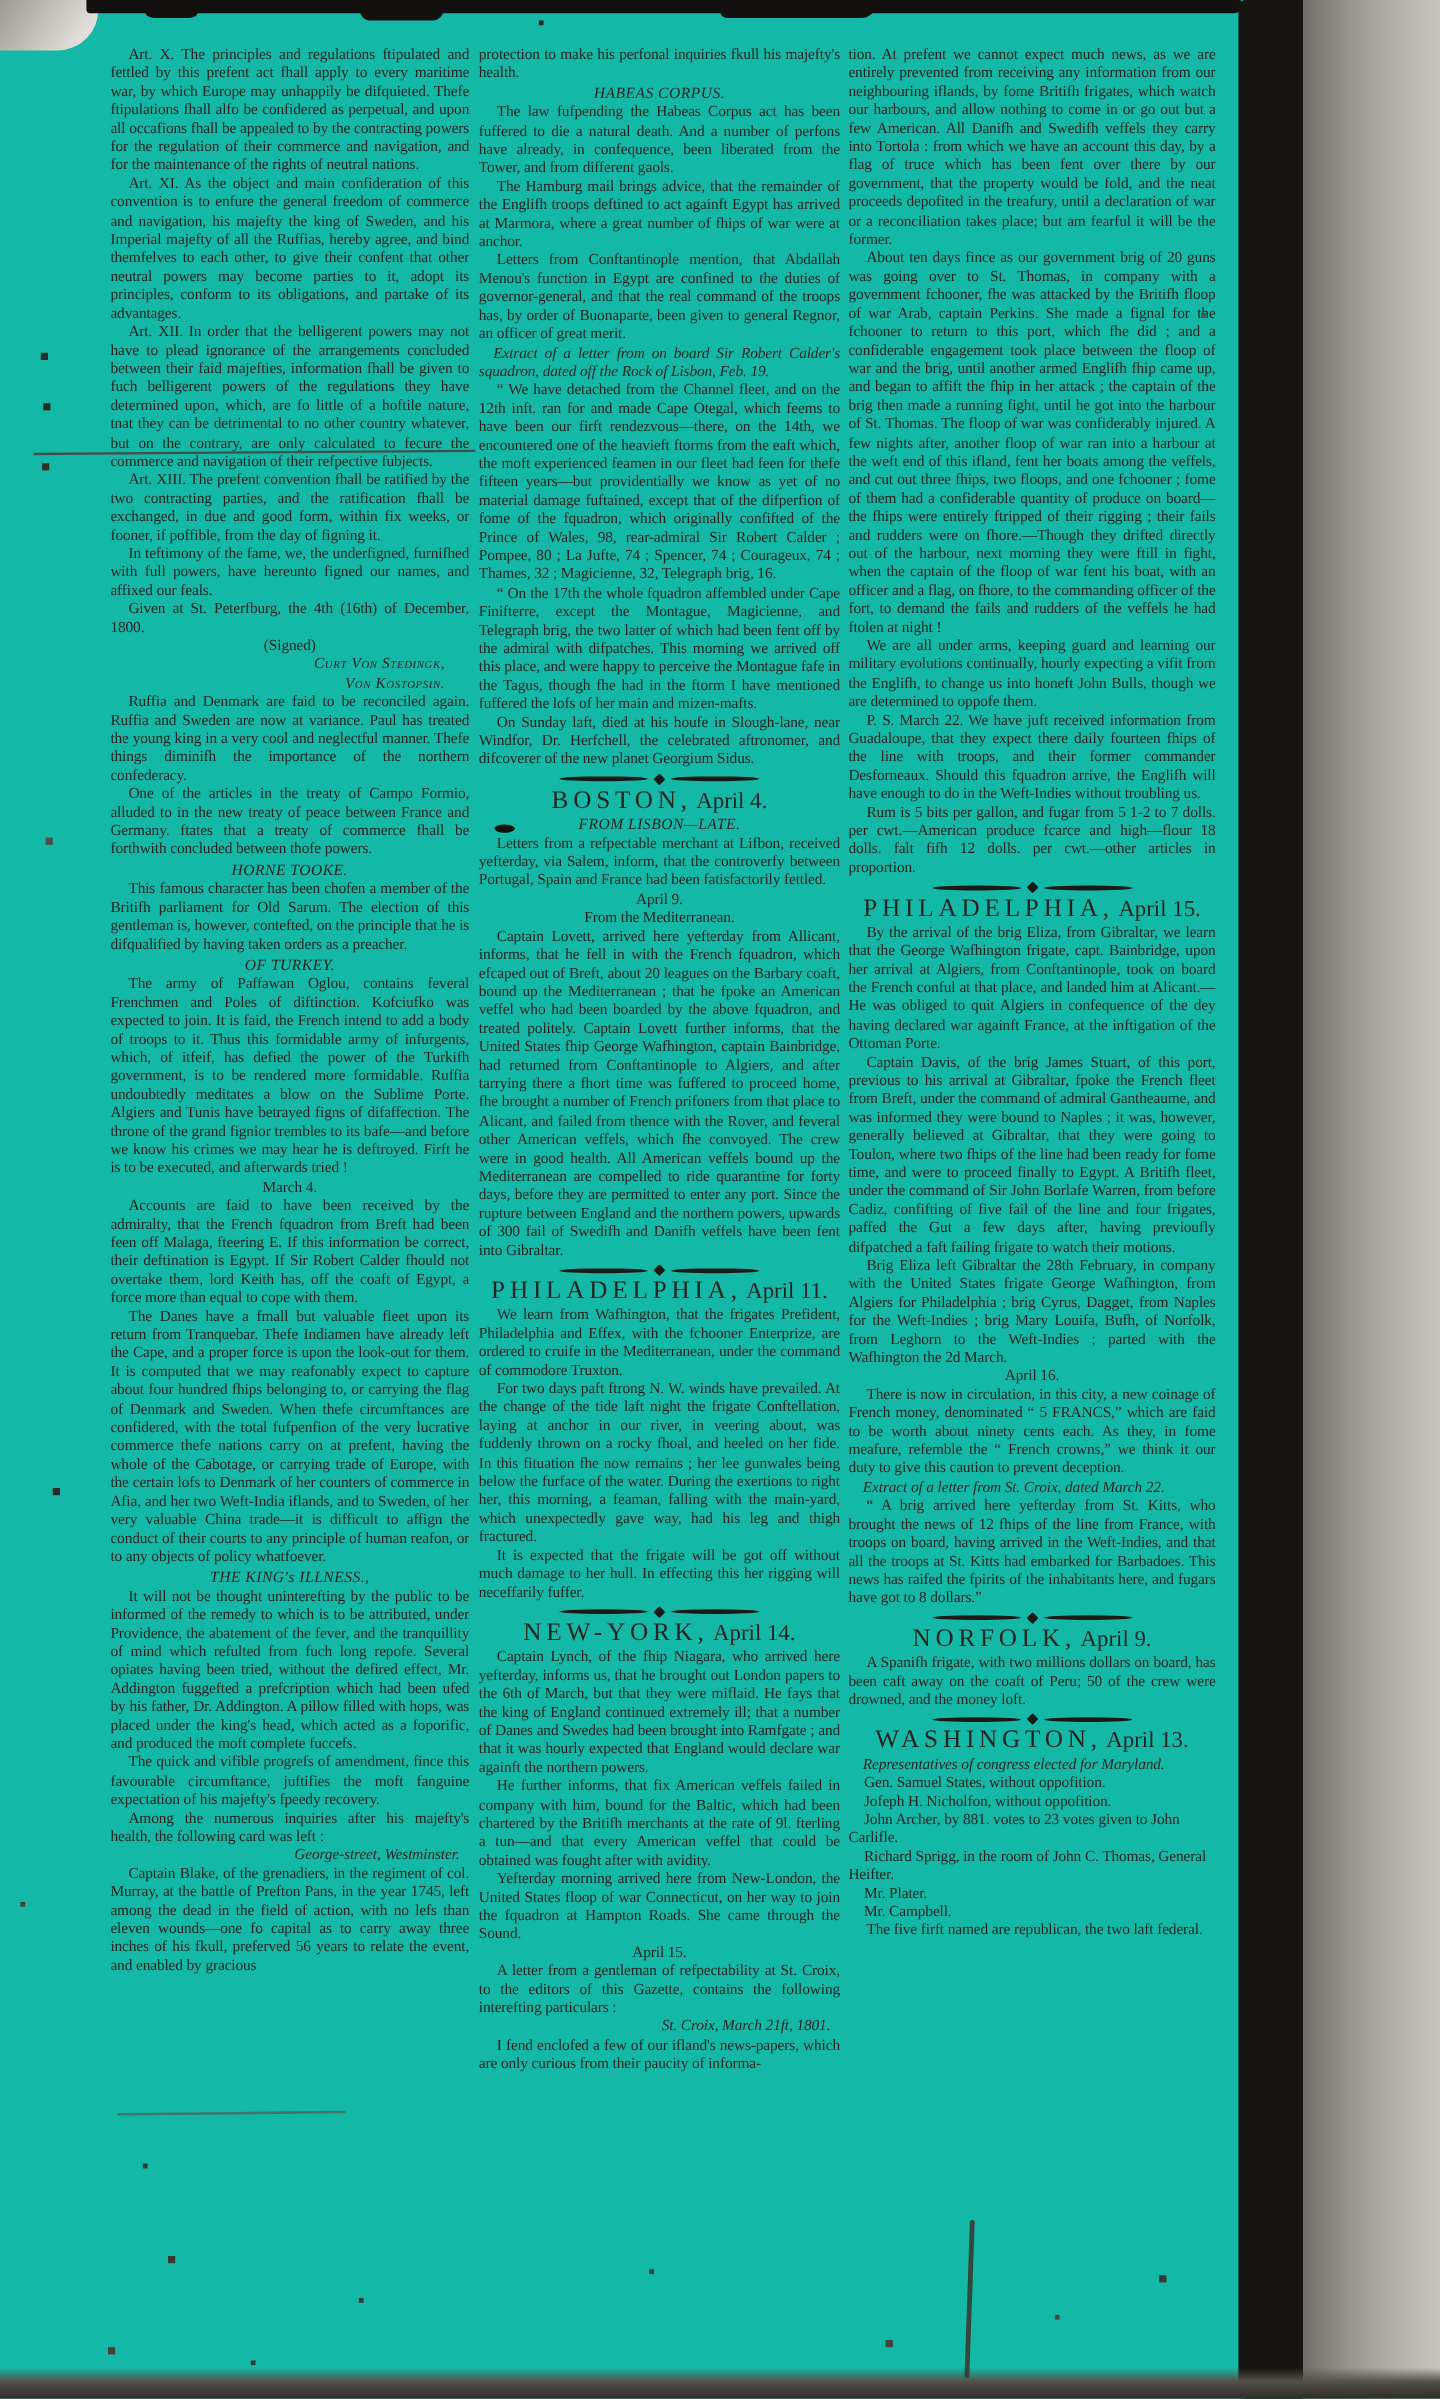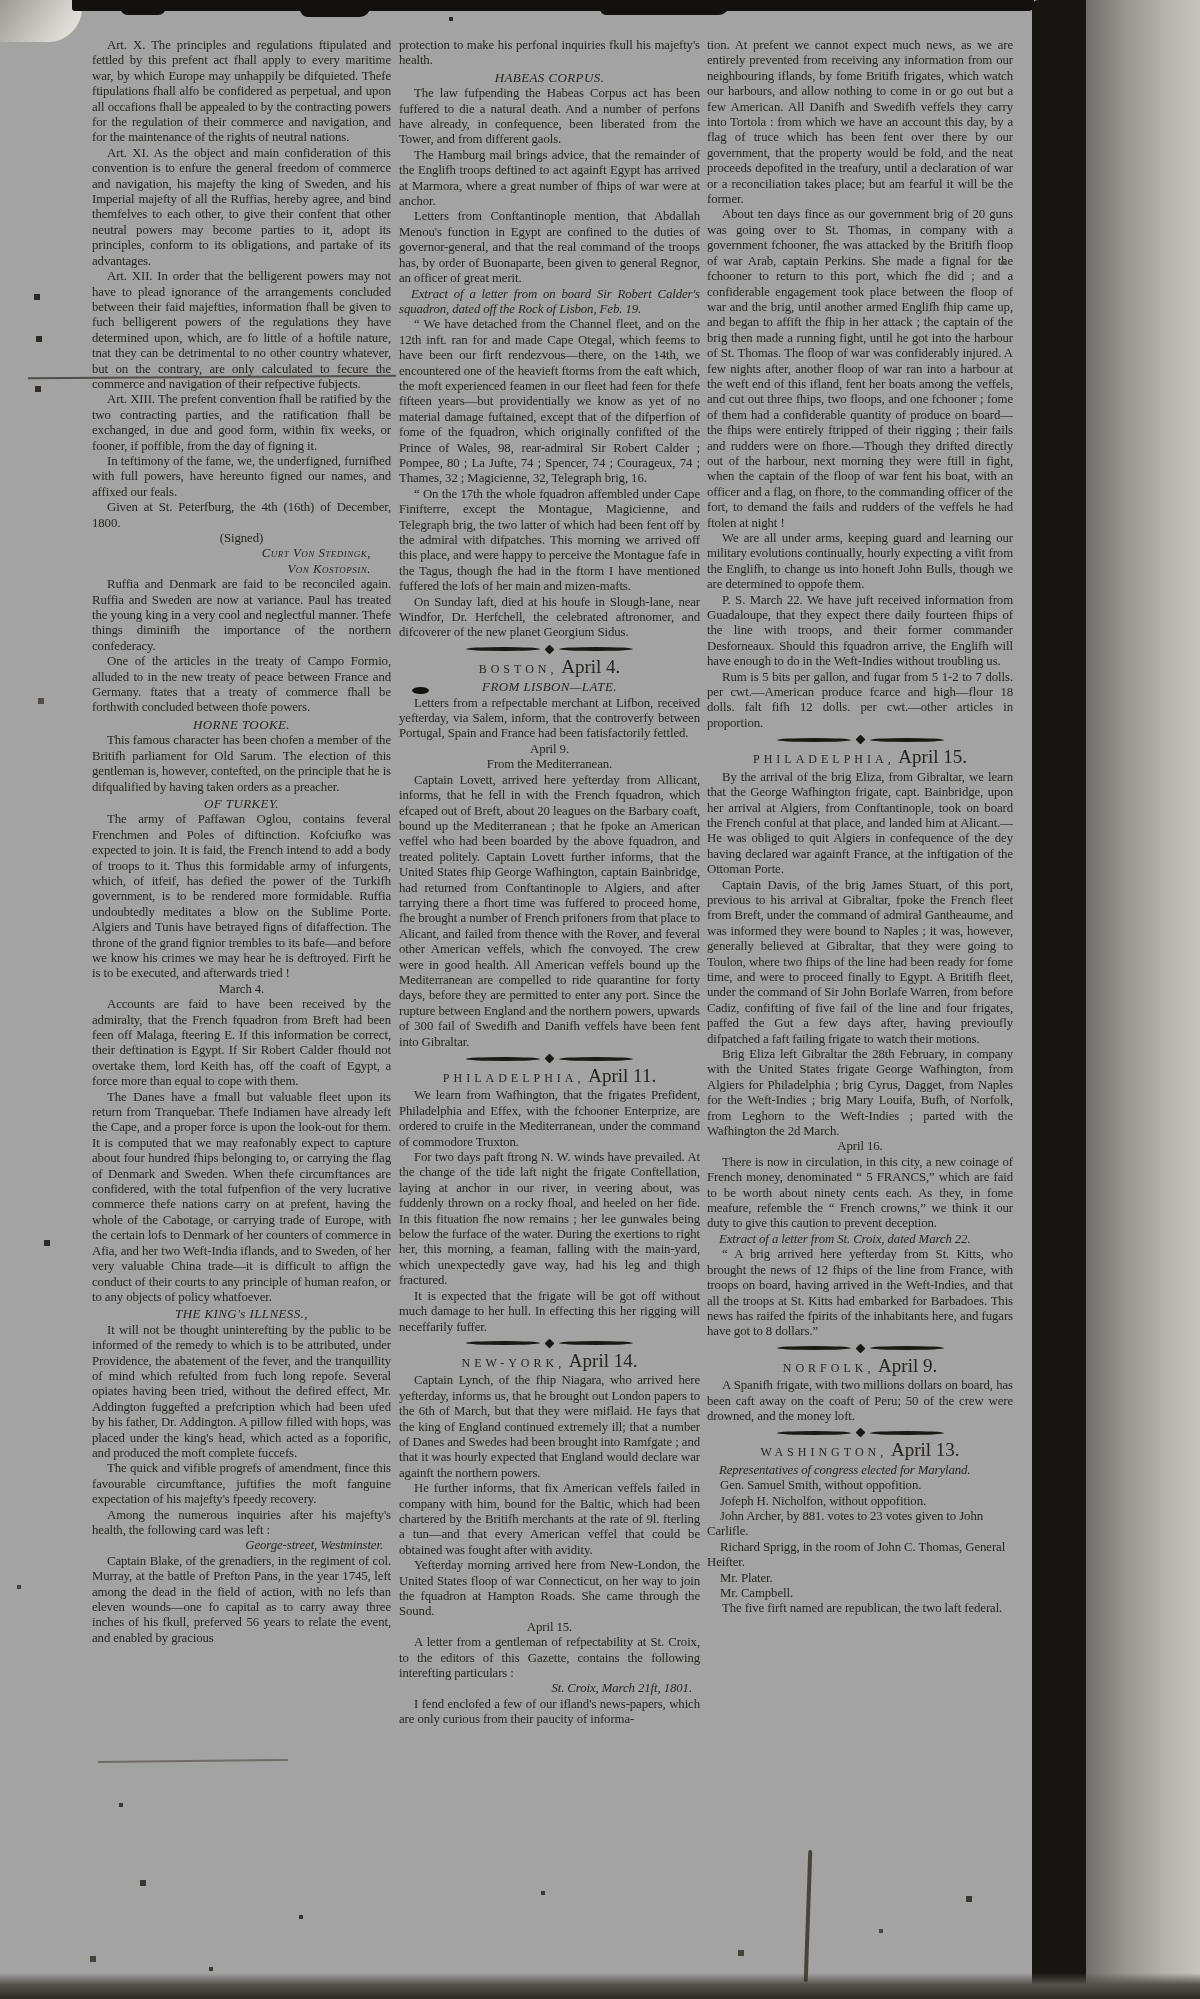--- a/index.html
+++ b/index.html
@@ -3,21 +3,21 @@
 <meta charset="utf-8">
 <style>
   html,body{margin:0;padding:0;}
   body{
     width:1200px;height:1999px;position:relative;overflow:hidden;
     background:#b9b7b2;
     font-family:"Liberation Serif","DejaVu Serif",serif;
   }
   .page{
     position:absolute;inset:0;
-    background:#a3a3a3;
+    background:#14b8a6;
   }
   
   .corner-tl{position:absolute;left:0;top:0;width:82px;height:42px;
     background:linear-gradient(125deg,#9a9993,#d8d6d0 70%,#edebe4);
     border-bottom-right-radius:34px;}
   .strip-top{position:absolute;left:72px;top:0;width:962px;height:11px;background:#12110f;
     border-radius:0 0 5px 3px;}
   .strip-top-b1{position:absolute;left:300px;top:0;width:70px;height:17px;background:#12110f;border-radius:0 0 10px 8px;}
   .strip-top-b2{position:absolute;left:600px;top:0;width:130px;height:15px;background:#12110f;border-radius:0 0 12px 6px;}
   .strip-top-b3{position:absolute;left:120px;top:0;width:46px;height:15px;background:#12110f;border-radius:0 0 8px 8px;}
@@ -51,21 +51,21 @@
   .blk{margin:0;}
   .para{text-align:justify;text-indent:15px;}
   .para-flush{text-align:justify;}
   .italic-para{text-align:justify;text-indent:12px;font-style:italic;}
   .h-italic{text-align:center;font-style:italic;font-size:13px;letter-spacing:.4px;margin:1px 0;}
   .center{text-align:center;}
   .right-italic{text-align:right;font-style:italic;padding-right:8px;}
   .signature{text-align:right;font-style:italic;font-variant:small-caps;padding-right:20px;letter-spacing:.5px;}
   .item{text-indent:13px;}
   .city{text-align:center;margin:3px 0 2px 0;white-space:nowrap;}
-  .city .c{letter-spacing:4px;font-size:12px;}
+  .city .c{letter-spacing:4px;font-size:21px;}
   .city .d{font-size:19px;letter-spacing:0;}
   .sep{display:flex;align-items:center;justify-content:center;height:13px;margin:2px 0;}
   .sep .bar{width:74px;height:4px;background:#1a1916;border-radius:50%;}
   .sep .gem{width:7px;height:7px;background:#1a1916;transform:rotate(45deg);margin:0 6px;border-radius:1px;}
 </style>
 </head>
 <body>
 
 <div class="page">
   <div class="col" id="col-1">
@@ -166,21 +166,21 @@
       </div>
       <div class="blk city"><span class="c">NORFOLK,</span><span class="d"> April 9.</span></div>
       <div class="blk para">A Spanifh frigate, with two millions dollars on board, has been caft away on the coaft of Peru; 50 of the crew were drowned, and the money loft.</div>
       <div class="blk sep">
         <span class="bar"></span>
         <span class="gem"></span>
         <span class="bar"></span>
       </div>
       <div class="blk city"><span class="c">WASHINGTON,</span><span class="d"> April 13.</span></div>
       <div class="blk italic-para">Representatives of congress elected for Maryland.</div>
-      <div class="blk item">Gen. Samuel Smith, without oppofition.</div>
+      <div class="blk item">Gen. Samuel States, without oppofition.</div>
       <div class="blk item">Jofeph H. Nicholfon, without oppofition.</div>
       <div class="blk item">John Archer, by 881. votes to 23 votes given to John Carlifle.</div>
       <div class="blk item">Richard Sprigg, in the room of John C. Thomas, General Heifter.</div>
       <div class="blk item">Mr. Plater.</div>
       <div class="blk item">Mr. Campbell.</div>
       <div class="blk para">The five firft named are republican, the two laft federal.</div>
     </div>
 
   <div class="corner-tl"></div>
   <div class="strip-top"></div>

